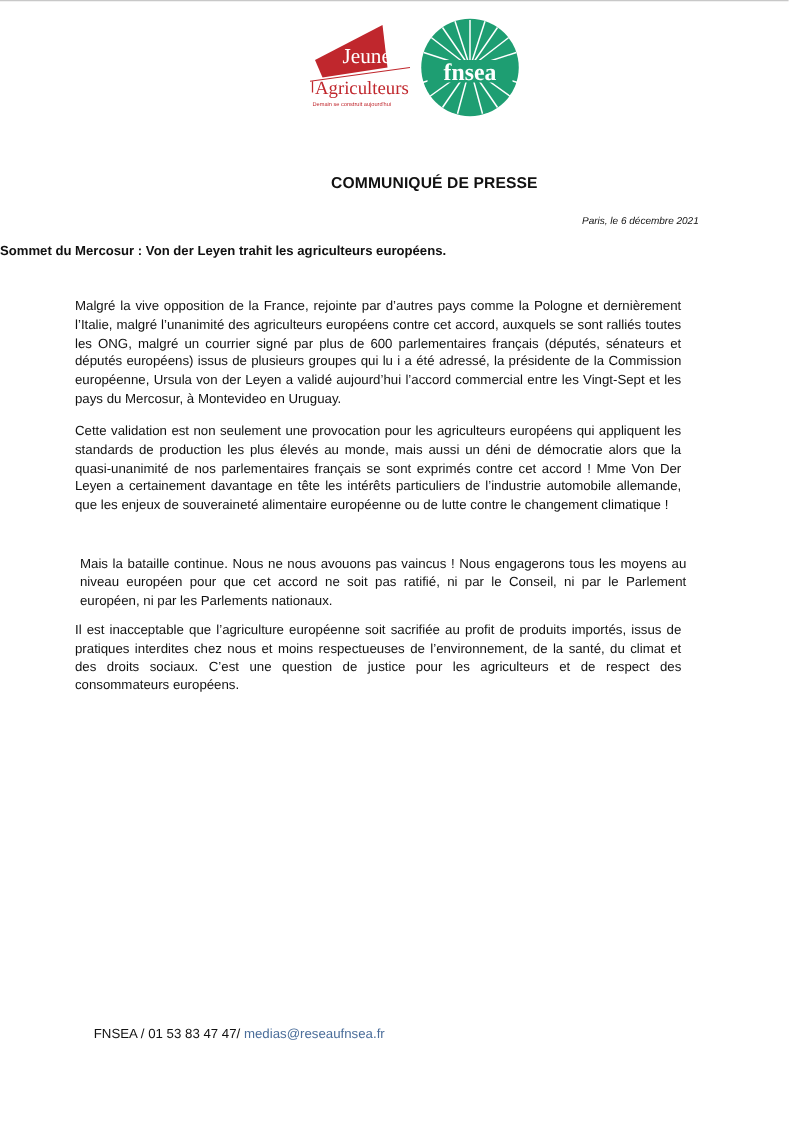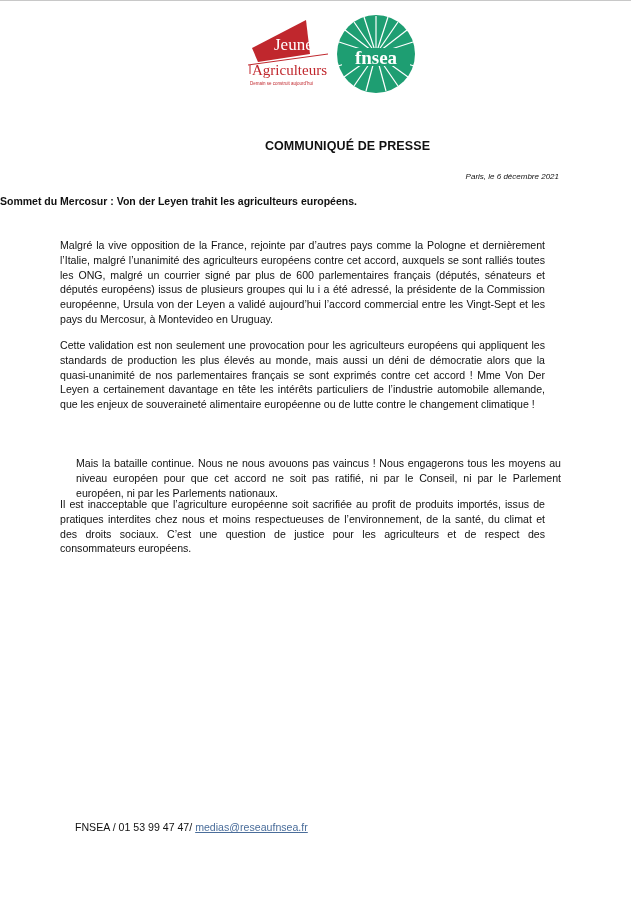--- a/index.html
+++ b/index.html
@@ -11,21 +11,21 @@
   .title { position: absolute; left: 0; width: 631px; top: 139px; text-align: center; font-weight: bold; font-size: 12.5px; letter-spacing: 0.1px; padding-left: 32px; }
   .date { position: absolute; right: 72px; top: 172px; font-style: italic; font-size: 8px; }
   .subject { position: absolute; left: 0; width: 539px; top: 195px; text-align: left; font-weight: bold; font-size: 10.5px; }
   .para { position: absolute; left: 60px; width: 485px; font-size: 10.6px; line-height: 14.8px; text-align: justify; }
   .p1 { top: 238px; }
   .p2 { top: 338px; }
   .p3 { top: 440px; }
   .p4 { top: 497px; }
   .contacts { position: absolute; left: 75px; top: 820px; font-size: 10.6px; line-height: 14.5px; }
   .contacts .head { font-weight: bold; }
-  .contacts a { color: #4a6d9a; text-decoration: underline; }
+  .contacts a { color: #4a6d9a; }
 </style>
 </head>
 <body>
 
 <div class="top-border"></div>
 
 <div class="logos">
   <svg class="ja-logo" viewBox="0 0 88 74">
     <polygon points="8,30 62,2 66,36 14,44" fill="#c0272d"></polygon>
     <text x="30" y="32" font-family="Liberation Serif, serif" font-size="17" fill="#ffffff">Jeunes</text>
@@ -59,18 +59,18 @@
     <text x="40" y="50" text-anchor="middle" font-family="Liberation Serif, serif" font-weight="bold" font-size="19" fill="#ffffff">fnsea</text>
   </svg>
 </div>
 
 <div class="title">COMMUNIQUÉ DE PRESSE</div>
 <div class="date">Paris, le 6 décembre 2021</div>
 <div class="subject">Sommet du Mercosur : Von der Leyen trahit les agriculteurs européens.</div>
 
 <p class="para p1" style="margin:0">Malgré la vive  opposition de la France,  rejointe par d’autres pays comme la Pologne et dernièrement l’Italie, malgré l’unanimité des agriculteurs européens contre cet accord, auxquels se sont ralliés toutes les ONG, malgré un courrier signé par plus de 600 parlementaires français (députés, sénateurs et députés européens) issus de plusieurs groupes qui lu i a été adressé, la présidente de la Commission européenne, Ursula von der Leyen a validé aujourd’hui l’accord commercial entre les Vingt-Sept et les pays du Mercosur, à Montevideo en Uruguay.</p>
 <p class="para p2" style="margin:0">Cette validation est non seulement une provocation pour les agriculteurs européens qui appliquent les standards de production les plus élevés au monde, mais aussi un déni de démocratie alors que la quasi-unanimité de nos parlementaires français se sont exprimés contre cet accord ! Mme Von Der Leyen a certainement davantage en tête les intérêts particuliers de l’industrie automobile allemande, que les enjeux de souveraineté alimentaire européenne ou de lutte contre le changement climatique !</p>
-<p class="para p3" style="margin:16px">Mais la bataille continue. Nous ne nous avouons pas vaincus ! Nous engagerons tous les moyens au niveau européen pour que cet accord ne soit pas ratifié, ni par le Conseil, ni par le Parlement européen, ni par les Parlements nationaux.</p>
+<p class="para p3" style="margin:4px">Mais la bataille continue. Nous ne nous avouons pas vaincus ! Nous engagerons tous les moyens au niveau européen pour que cet accord ne soit pas ratifié, ni par le Conseil, ni par le Parlement européen, ni par les Parlements nationaux.</p>
 <p class="para p4" style="margin:0">Il est inacceptable que l’agriculture européenne soit sacrifiée au profit de produits importés, issus de pratiques interdites chez nous et moins respectueuses de l’environnement, de la santé, du climat et des droits sociaux. C’est une question de justice pour les agriculteurs et de respect des consommateurs européens.</p>
 
 <div class="contacts">
-  <div><span>FNSEA  / 01 53 99 47 47/ </span><a>medias@reseaufnsea.fr</a></div>
+  <div><span>FNSEA  / 01 53 83 47 47/ </span><a>medias@reseaufnsea.fr</a></div>
 </div>
 
 </body></html>

